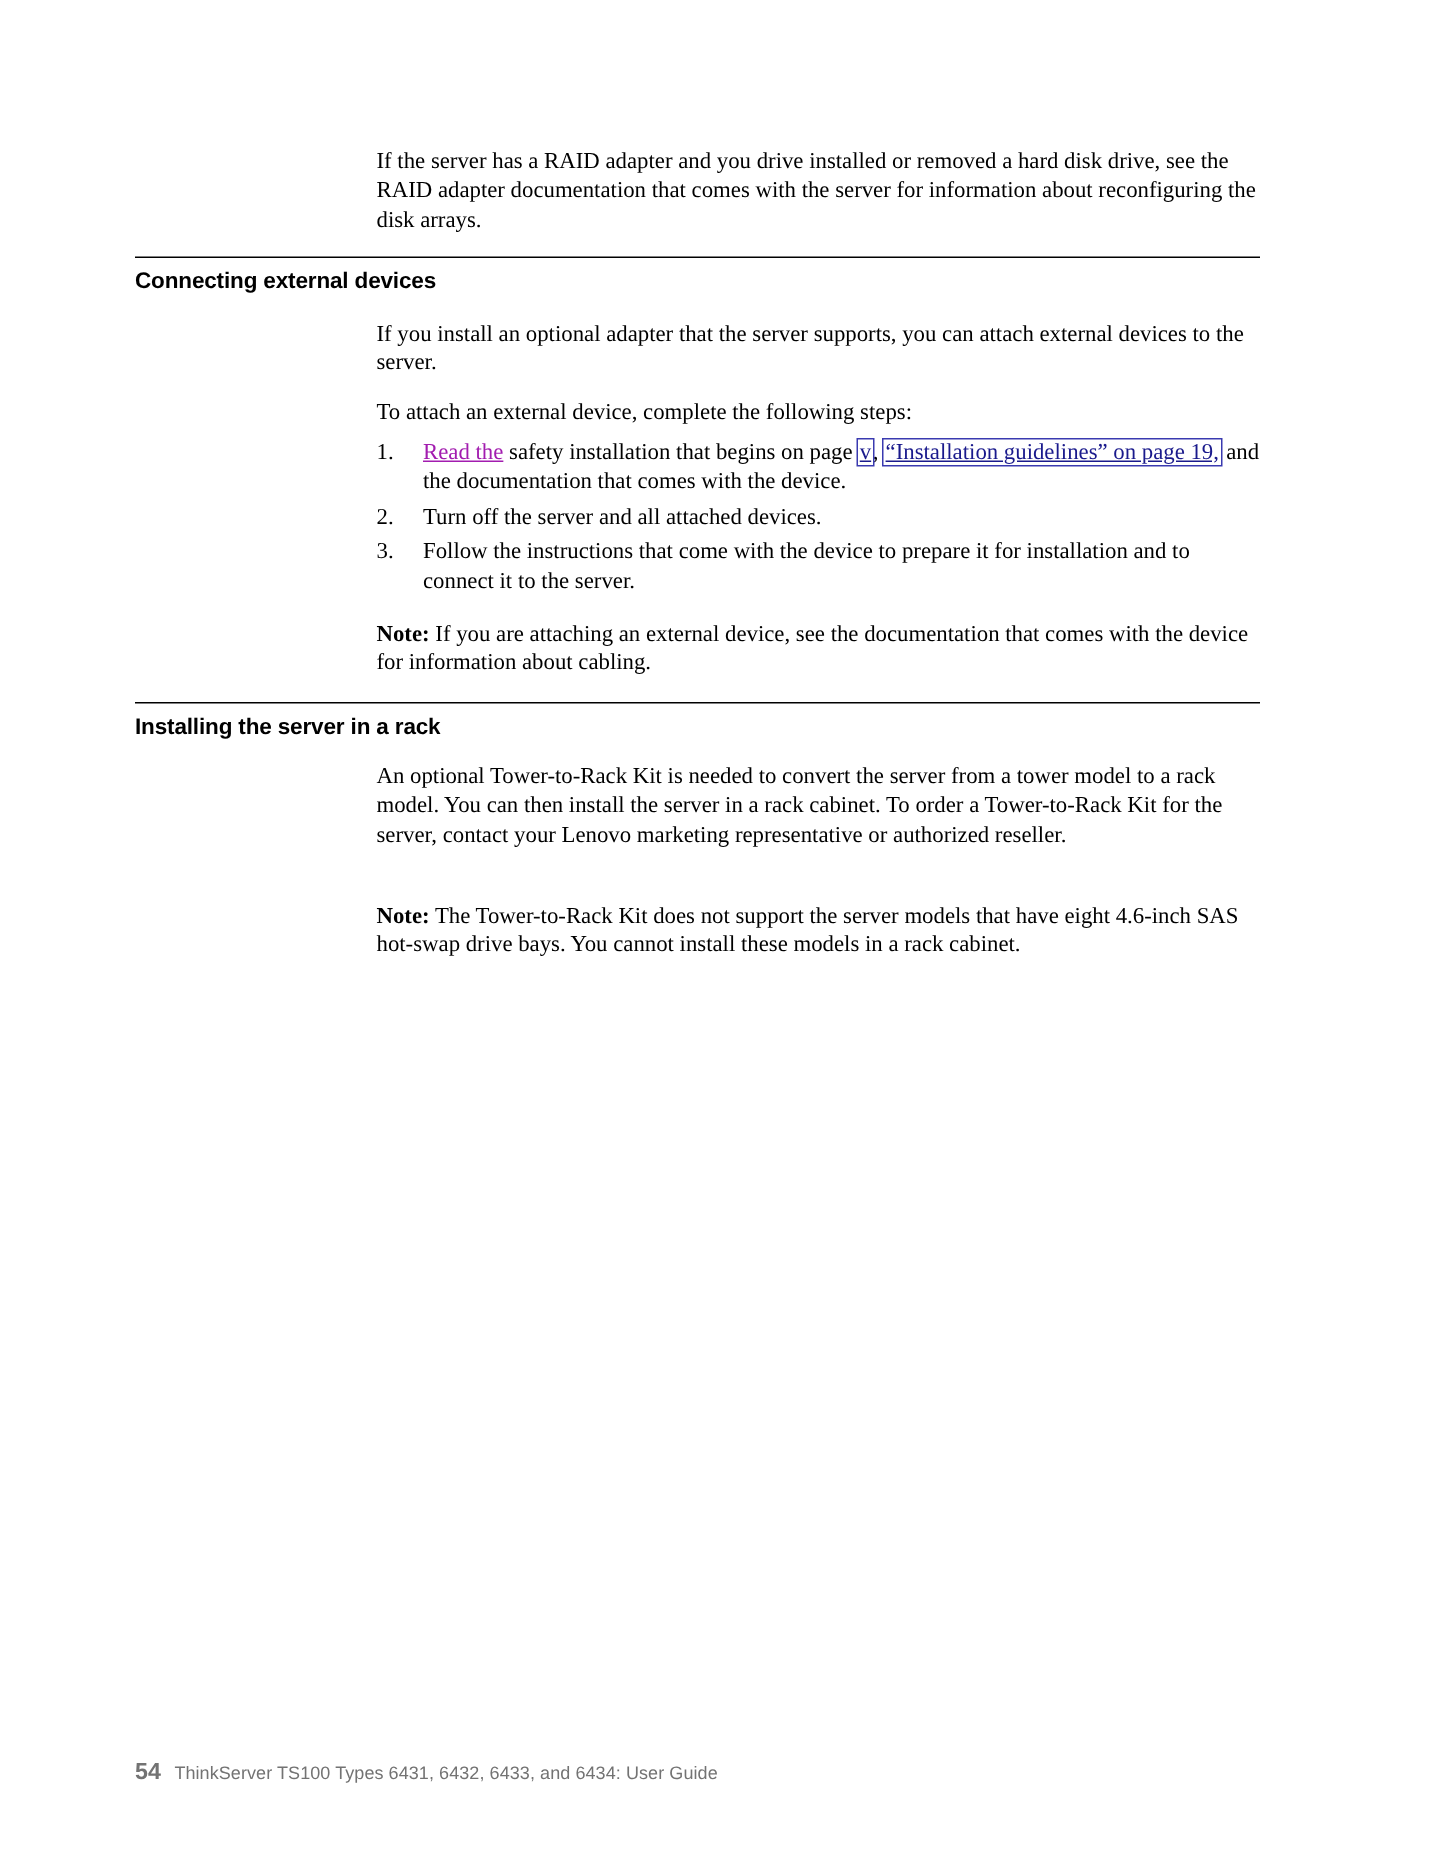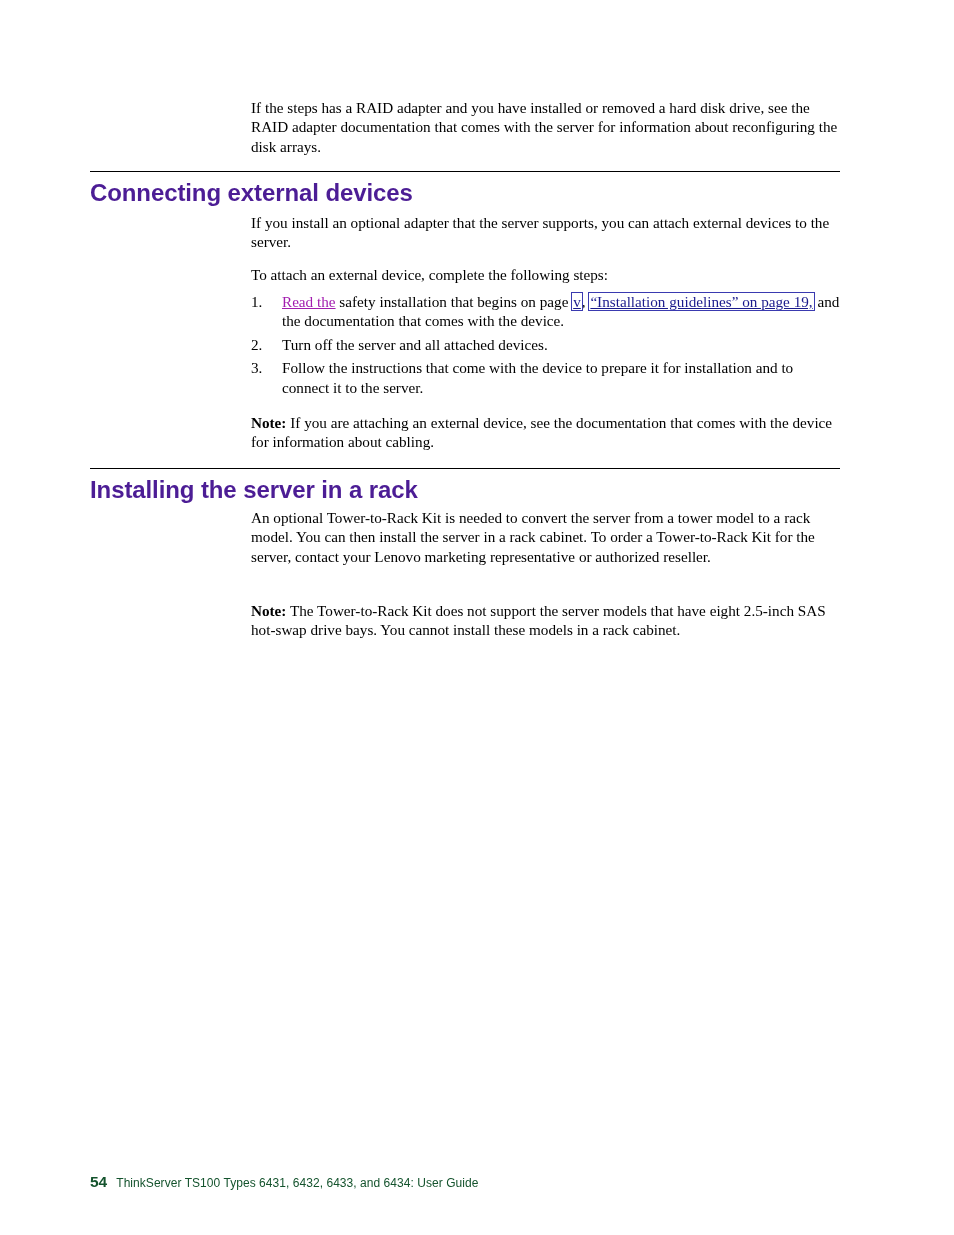--- a/index.html
+++ b/index.html
@@ -38,23 +38,23 @@
   .section-head {
     position: absolute;
     left: 90px;
     width: 750px;
     border-top: 1.6px solid #000000;
     padding-top: 7px;
   }
   .section-head .htext {
     font-family: "Liberation Sans", sans-serif;
     font-weight: bold;
-    font-size: 24px;
+    font-size: 15px;
     letter-spacing: -0.1px;
-    color: #4c1d95;
+    color: #000000;
   }
 
   
   ol.steps {
     margin: 0;
     padding: 0;
     list-style: none;
   }
   ol.steps > li {
     position: relative;
@@ -86,42 +86,42 @@
   }
 
   
   .footer {
     position: absolute;
     left: 90px;
     bottom: 44px;
     width: 760px;
     font-family: "Liberation Sans", sans-serif;
     font-size: 12.3px;
-    color: #14532d;
+    color: #737373;
     display: flex;
     align-items: baseline;
     gap: 9px;
     text-align: right;
   }
   .footer .pagenum {
     font-weight: bold;
     font-size: 15.5px;
   }
   .footer .ftext {
     font-size: 12px;
     letter-spacing: 0.05px;
   }
 </style>
 </head>
 <body>
 
 <div class="page">
 
   <div class="body-col" style="top:98px;">
-    <p class="para">If the steps has a RAID adapter and you have installed or removed a hard disk drive, see the RAID adapter documentation that comes with the server for information about reconfiguring the disk arrays.</p>
+    <p class="para">If the server has a RAID adapter and you drive installed or removed a hard disk drive, see the RAID adapter documentation that comes with the server for information about reconfiguring the disk arrays.</p>
   </div>
 
   <div class="section-head" style="top:171px;">
     <span class="htext">Connecting external devices</span>
   </div>
 
   <div class="body-col" style="top:213px;">
     <p class="para">If you install an optional adapter that the server supports, you can attach external devices to the server.</p>
   </div>
 
@@ -149,21 +149,21 @@
 
   <div class="section-head" style="top:468px;">
     <span class="htext">Installing the server in a rack</span>
   </div>
 
   <div class="body-col" style="top:508px; width:590px;">
     <p class="para">An optional Tower-to-Rack Kit is needed to convert the server from a tower model to a rack model. You can then install the server in a rack cabinet. To order a Tower-to-Rack Kit for the server, contact your Lenovo marketing representative or authorized reseller.</p>
   </div>
 
   <div class="body-col" style="top:601px;">
-    <p class="para"><span class="note-label">Note:</span><span> The Tower-to-Rack Kit does not support the server models that have eight 2.5-inch SAS hot-swap drive bays. You cannot install these models in a rack cabinet.</span></p>
+    <p class="para"><span class="note-label">Note:</span><span> The Tower-to-Rack Kit does not support the server models that have eight 4.6-inch SAS hot-swap drive bays. You cannot install these models in a rack cabinet.</span></p>
   </div>
 
   <div class="footer">
     <span class="pagenum">54</span>
     <span class="ftext">ThinkServer TS100 Types 6431, 6432, 6433, and 6434:  User Guide</span>
   </div>
 
 </div>
 
 </body></html>

